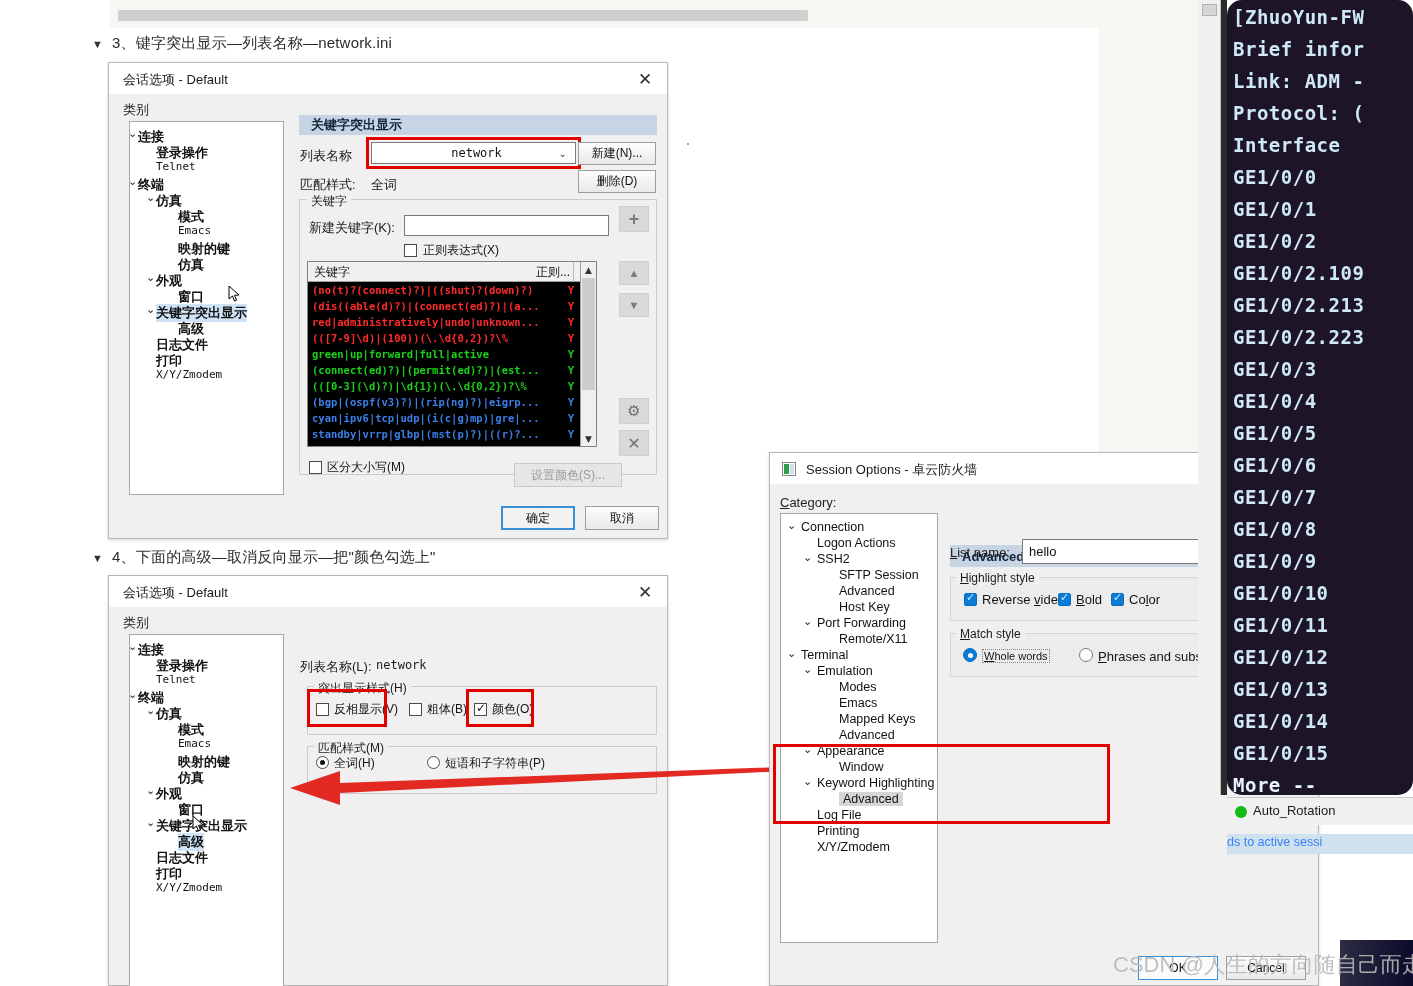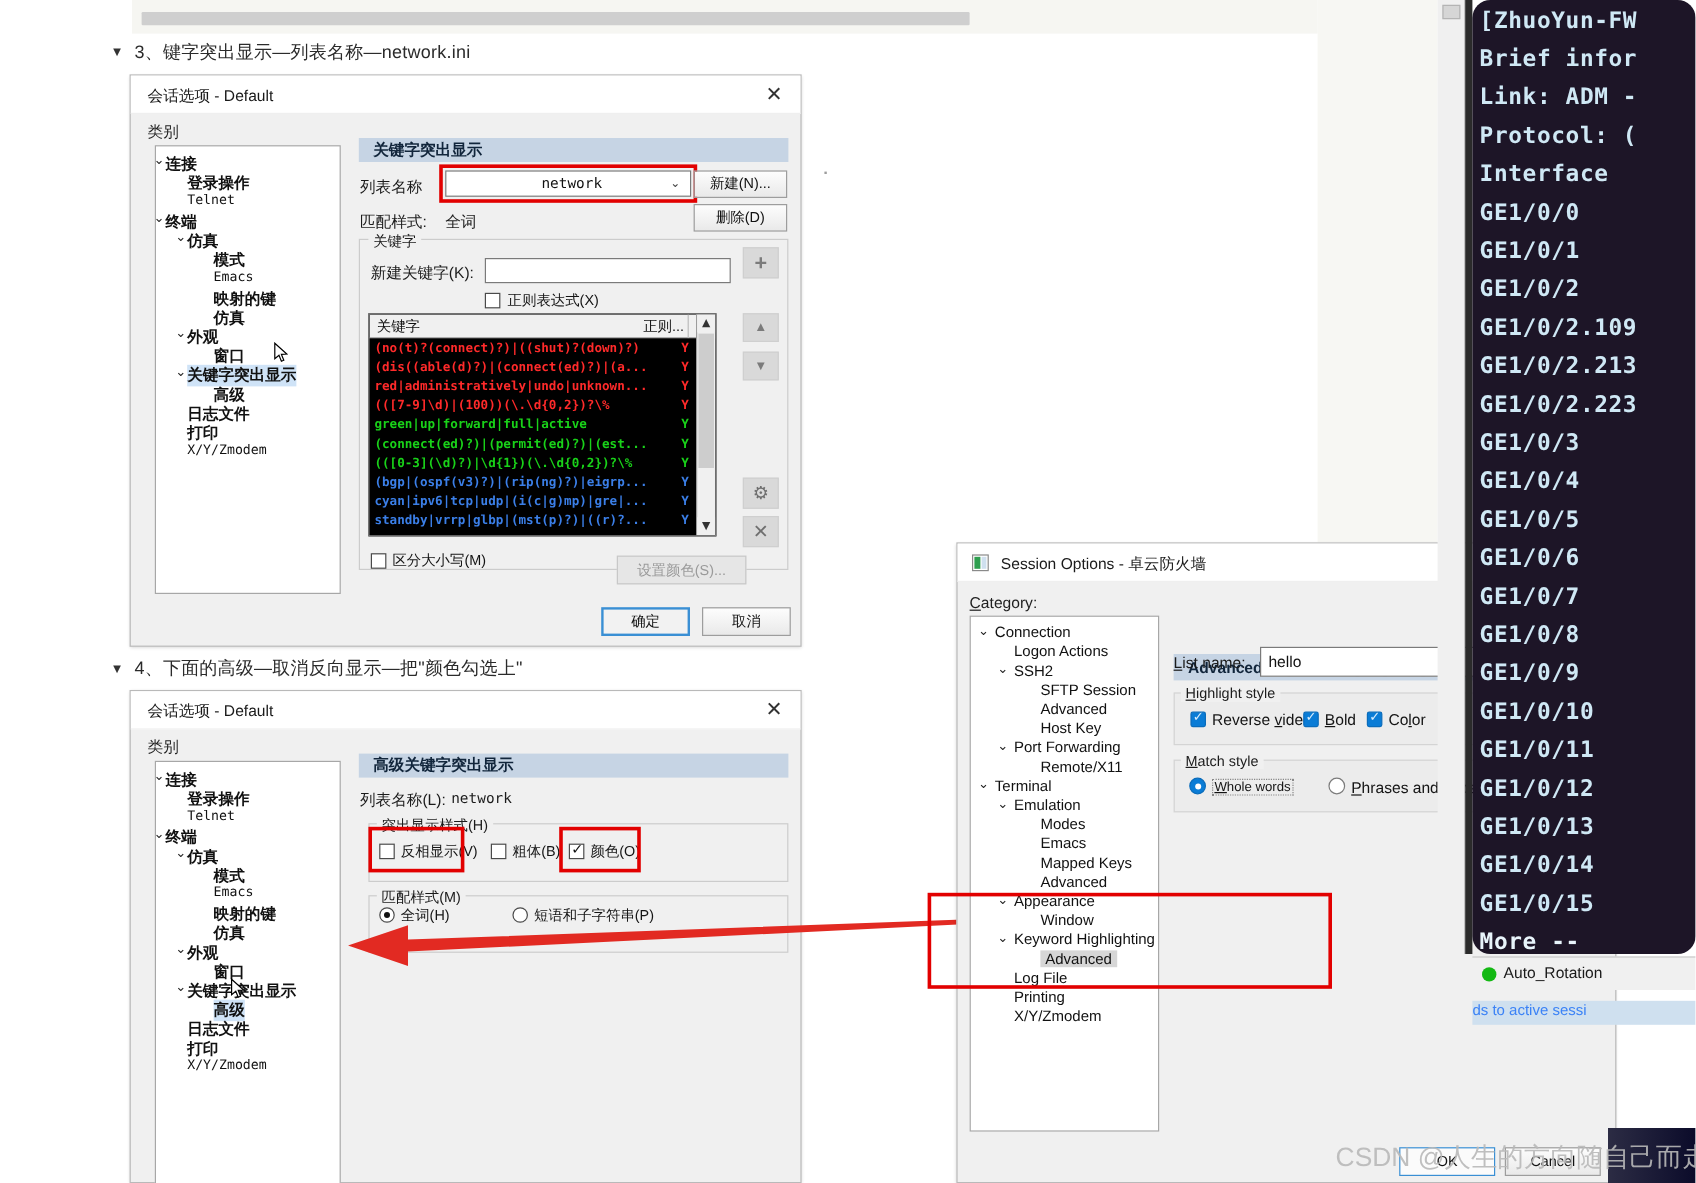--- a/index.html
+++ b/index.html
@@ -433,23 +433,20 @@
       <span class="tree-node cjk" style="left: 26px; top: 150px;">外观</span>
       <span class="tree-node cjk" style="left: 48px; top: 166px;">窗口</span>
       <span class="chev" style="left: 16px; top: 181px;">⌄</span>
       <span class="tree-node cjk" style="left: 26px; top: 182px;">关键字突出显示</span>
       <span class="tree-node cjk sel-blue" style="left: 48px; top: 198px;">高级</span>
       <span class="tree-node cjk" style="left: 26px; top: 214px;">日志文件</span>
       <span class="tree-node cjk" style="left: 26px; top: 230px;">打印</span>
       <span class="tree-node mono" style="left: 26px; top: 246px;">X/Y/Zmodem</span>
     </div>
 
-  <div class="pane-header" style="left:190px; top:52px; width:358px; height:20px;">
-    <span>高级关键字突出显示</span>
-  </div>
 
   <div class="fld-label" style="left:191px; top:82px;">列表名称(L):</div>
   <div class="fld-label mono" style="left:267px; top:82px; font-size:12px;">network</div>
 
   <div class="groupbox" style="left:198px; top:110px; width:350px; height:49px;"></div>
   <div class="group-cap" style="left:205px; top:104px;">突出显示样式(H)</div>
 
   <div class="cb" style="left:207px; top:127px;"></div>
   <div class="cbtext" style="left:225px; top:125px;">反相显示(V)</div>
   <div class="redbox" style="left:198px; top:113px; width:80px; height:38px;"></div>
@@ -473,21 +470,21 @@
   <svg width="14" height="18" viewBox="0 0 14 18">
       <path d="M1 1 L1 14 L4.5 11 L6.5 16 L8.5 15.2 L6.5 10.3 L11 10 Z" fill="#fff" stroke="#000" stroke-width="1"></path>
     </svg>
 </div>
 
 <svg style="position:absolute; left:280px; top:745px; width:840px; height:90px; pointer-events:none;">
   <polygon points="830,10 60,38 60,26 10,43 60,60 60,48" fill="#e22a22"></polygon>
   <path d="M830 10 L786 22" stroke="#e8675f" stroke-width="2" fill="none"></path>
 </svg>
 
-<div class="dlg" id="dlg3" style="left:797px; top:452px; width:550px; height:534px;">
+<div class="dlg" id="dlg3" style="left:769px; top:452px; width:550px; height:534px;">
   <div class="dlg-title">
     <div style="position:absolute; left:12px; top:9px; width:14px; height:14px; background:#fff; border:1px solid #8a8a8a;">
       <div style="position:absolute; left:1px; top:1px; width:5px; height:10px; background:#2e9e4f;"></div>
       <div style="position:absolute; left:7px; top:1px; width:4px; height:10px; background:#cfe0ef;"></div>
     </div>
     <div class="t" style="left:36px;">Session Options - 卓云防火墙</div>
     <div class="dlg-close">✕</div>
   </div>
 
   <div class="cat-label" style="left:10px; top:42px;">

